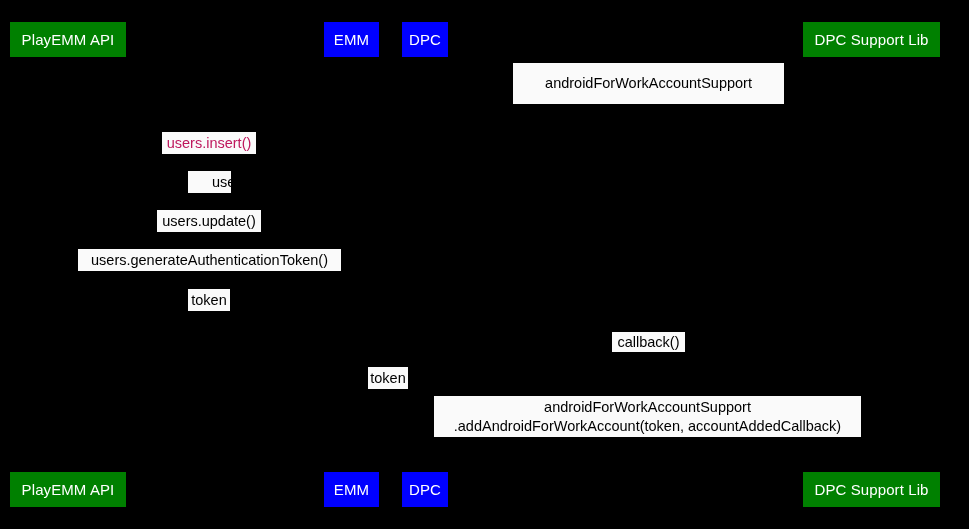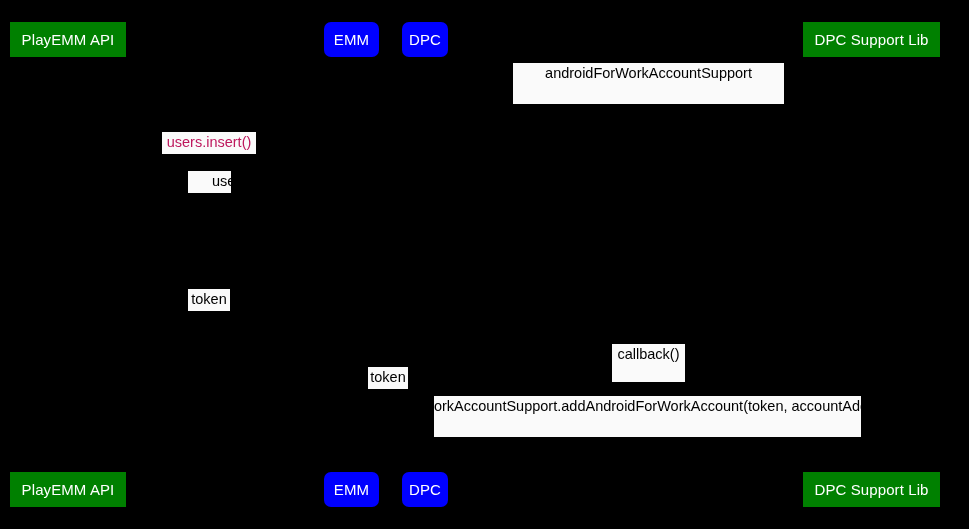--- a/index.html
+++ b/index.html
@@ -30,32 +30,32 @@
     align-items: center;
     justify-content: center;
     color: #ffffff;
     font-size: 15px;
     line-height: 1;
     letter-spacing: 0.1px;
     white-space: nowrap;
     user-select: none;
   }
   .participant.green { background: #008000; text-align: center; }
-  .participant.blue  { background: #0000ff; border-radius: 7px; }
+  .participant.blue  { background: #0000ff; }
 
   .msg-label {
     position: absolute;
     box-sizing: border-box;
     background: #fafafa;
     color: #000000;
     font-size: 14.5px;
     line-height: 19px;
     text-align: center;
     display: flex;
-    flex-direction: row;
+    flex-direction: column;
     align-items: flex-start;
     justify-content: center;
     white-space: nowrap;
     padding: 1px 2px;
     user-select: none;
   }
   .msg-label .ln { display: block; width: 100%; }
 
   .lifeline {
     position: absolute;
@@ -111,24 +111,30 @@
     </div>
     <div class="msg-label" style="left: 513px; top: 63px; width: 271px; height: 41px; background: rgb(250, 250, 250); color: rgb(0, 0, 0);">
       <span class="ln">androidForWorkAccountSupport</span>
     </div>
     <div class="msg-label" style="left: 162px; top: 132px; width: 94px; height: 22px; background: rgb(250, 250, 250); color: #be185d;">
       <span class="ln">users.insert()</span>
     </div>
     <div class="msg-label" style="left: 188px; top: 171px; width: 43px; height: 22px; background: rgb(250, 250, 250); color: rgb(0, 0, 0); padding-left: 24px;">
       <span class="ln">userID</span>
     </div>
+    <div class="msg-label" style="left: 157px; top: 210px; width: 104px; height: 22px; background: rgb(250, 250, 250); color: rgb(0, 0, 0);">
+      <span class="ln">users.update()</span>
+    </div>
+    <div class="msg-label" style="left: 78px; top: 249px; width: 263px; height: 22px; background: rgb(250, 250, 250); color: rgb(0, 0, 0);">
+      <span class="ln">users.generateAuthenticationToken()</span>
+    </div>
     <div class="msg-label" style="left: 188px; top: 289px; width: 42px; height: 22px; background: rgb(250, 250, 250); color: rgb(0, 0, 0);">
       <span class="ln">token</span>
     </div>
-    <div class="msg-label" style="left: 612px; top: 344px; width: 73px; height: 38px; background: rgb(250, 250, 250); color: rgb(0, 0, 0);">
+    <div class="msg-label" style="left: 612px; top: 332px; width: 73px; height: 20px; background: rgb(250, 250, 250); color: rgb(0, 0, 0);">
       <span class="ln">callback()</span>
     </div>
     <div class="msg-label" style="left: 368px; top: 367px; width: 40px; height: 22px; background: rgb(250, 250, 250); color: rgb(0, 0, 0);">
       <span class="ln">token</span>
     </div>
     <div class="msg-label" style="left: 434px; top: 396px; width: 427px; height: 41px; background: rgb(250, 250, 250); color: rgb(0, 0, 0);">
       <span class="ln">androidForWorkAccountSupport</span>
       <span class="ln">.addAndroidForWorkAccount(token, accountAddedCallback)</span>
     </div>
   </div>

